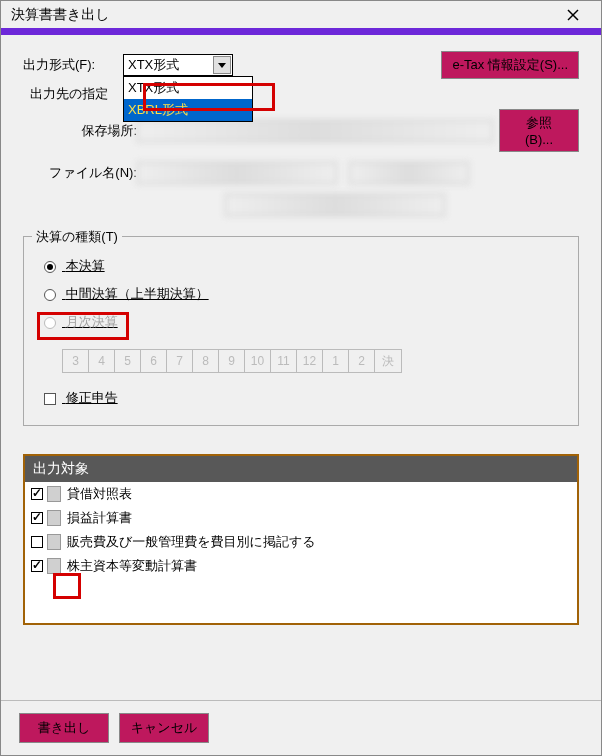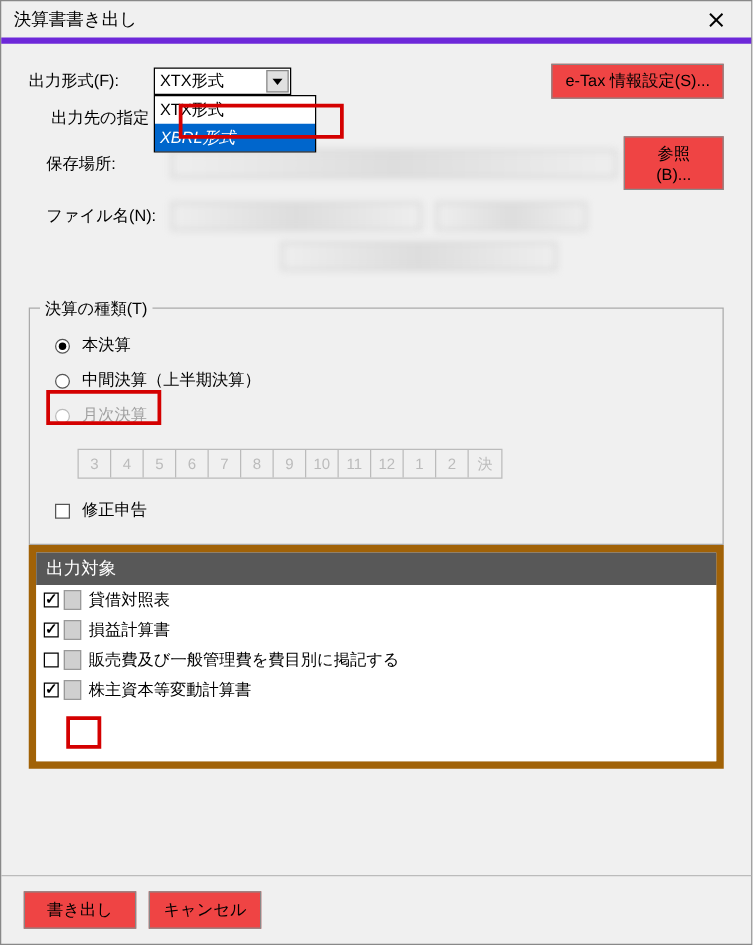--- a/index.html
+++ b/index.html
@@ -1,55 +1,55 @@
 <!DOCTYPE html>
 <html><head>
 <meta charset="utf-8">
 <style>
 * { box-sizing: border-box; margin: 0; padding: 0; }
 body { font-family: 'MS Gothic', 'Meiryo', sans-serif; font-size: 13px; background: #f0f0f0; }
 .dialog { width: 602px; height: 756px; background: #f0f0f0; border: 1px solid #888; position: relative; }
-.titlebar { height: 34px; display: flex; align-items: center; padding: 0 10px; border-bottom: 5px solid #6d28d9; justify-content: space-between; }
+.titlebar { height: 34px; display: flex; align-items: center; padding: 0 10px; border-bottom: 7px solid #6d28d9; justify-content: space-between; }
 .titlebar-text { flex: 1; font-size: 14px; }
 .close-btn { width: 36px; height: 28px; display: flex; align-items: center; justify-content: center; cursor: pointer; }
 .body { padding: 16px 22px; }
 
 .row { display: flex; align-items: center; margin-bottom: 6px; }
 .label-col { width: 100px; }
 .form-combo { position: relative; width: 119px; }
 .combo-box { width: 110px; height: 22px; border: 1px solid #000; background: #fff; display: flex; align-items: center; padding: 0 4px; position: relative; }
 .combo-arrow { width: 18px; height: 18px; background: #e1e1e1; border: 1px solid #888; display: flex; align-items: center; justify-content: center; position: absolute; right: 1px; top: 1px; }
 .combo-arrow::after { content: ""; border-left: 4px solid transparent; border-right: 4px solid transparent; border-top: 5px solid #000; }
 .dropdown-list { position: absolute; top: 22px; left: 0; width: 130px; border: 1px solid #000; background: #fff; z-index: 10; }
 .dropdown-item { padding: 2px 4px; }
-.dropdown-item.selected { background: #0066cc; color: #ffffff; font-style: italic; }
+.dropdown-item.selected { background: #0066cc; color: #fde047; }
 
-.btn { background: #ef4444; border: 1px solid #888; padding: 4px 12px; font-size: 13px; cursor: pointer; }
+.btn { background: #be185d; border: 1px solid #888; padding: 4px 12px; font-size: 13px; cursor: pointer; }
 .etax-btn { margin-left: auto; padding: 4px 10px; }
 
 .fieldset { border: 1px solid #aaa; padding: 14px 14px 18px 14px; margin-top: 22px; position: relative; }
 .fieldset-legend { position: absolute; top: -9px; left: 8px; background: #f0f0f0; padding: 0 4px; }
 .inner-row { display: flex; align-items: center; margin-bottom: 10px; }
-.inner-label { width: 100px; }
+.inner-label { width: 100px; text-align: right; }
 .path-box { flex: 1; height: 22px; background: #fff; border: 1px solid #bbb; margin-right: 6px; filter: blur(3px); background: linear-gradient(90deg,#eee,#ddd,#eee); }
 .browse { width: 80px; }
 
 .radio-row { margin: 6px 0 10px 6px; }
 .radio-row.disabled { color: #a0a0a0; }
 .radio { width: 12px; height: 12px; border: 1px solid #555; border-radius: 50%; display: inline-block; vertical-align: middle; margin-right: 6px; position: relative; background: #fff; }
 .radio.disabled-r { border-color: #bbb; }
 .radio.checked::after { content: ""; width: 6px; height: 6px; background: #000; border-radius: 50%; position: absolute; top: 2px; left: 2px; }
 .months { margin: 8px 0 0 24px; border: 1px solid #bbb; display: inline-flex; }
 .month-cell { width: 26px; height: 22px; border-right: 1px solid #bbb; display: flex; align-items: center; justify-content: center; color: #bbb; font-size: 12px; }
 .month-cell:last-child { border-right: none; }
 
 .checkbox { width: 12px; height: 12px; border: 1px solid #555; display: inline-block; vertical-align: middle; margin-right: 6px; background: #fff; position: relative; }
 .amend-row { margin: 16px 0 0 6px; }
 
-.list-group { border: 6px solid #a16207; }
+.list-group { border: 2px solid #a16207; margin-top: 28px; }
 .list-header { background: #585858; color: #fff; padding: 4px 8px; font-size: 14px; }
 .list-body { background: #fff; height: 141px; overflow: auto; position: relative; }
 .list-item { display: flex; align-items: center; padding: 3px 6px; }
 .list-item.indent { }
 .chk2 { width: 12px; height: 12px; border: 1px solid #000; margin-right: 4px; position: relative; background: #fff; }
 .chk2.checked::after { content: "✓"; position: absolute; top: -3px; left: 0; font-size: 12px; font-weight: bold; }
 .doc-icon { width: 14px; height: 16px; background: #d0d0d0; border: 1px solid #999; margin-right: 6px; }
 
 .footer { position: absolute; bottom: 0; left: 0; right: 0; border-top: 1px solid #bbb; padding: 12px 18px; display: flex; justify-content: flex-start; gap: 10px; }
 .footer .btn { width: 90px; padding: 5px 0; text-align: center; }
@@ -82,40 +82,40 @@
         </div>
         <div class="dropdown-list">
           <div class="dropdown-item">XTX形式</div>
           <div class="dropdown-item selected">XBRL形式</div>
         </div>
       </div>
       <button class="btn etax-btn"><span>e-Tax 情報設定(S)...</span></button>
     </div>
 
     <div class="row" style="margin-top:4px;">
-      <span style="margin-left:18px;">出力先の指定</span>
+      <span style="margin-left:7px;">出力先の指定</span>
     </div>
 
     <div class="inner-row" style="margin-left:14px;">
       <span class="inner-label">保存場所:</span>
       <div class="path-box"></div>
       <button class="btn browse"><span>参照(B)...</span></button>
     </div>
 
     <div class="inner-row" style="margin-left:14px;">
       <span class="inner-label">ファイル名(N):</span>
       <div class="path-box" style="max-width:200px;"></div>
       <div style="width:6px;"></div>
       <div class="path-box" style="max-width:120px;"></div>
     </div>
     <div class="inner-row" style="margin-left:14px; justify-content:center;">
       <div class="path-box" style="max-width:220px; margin-left:60px;"></div>
     </div>
 
-    <div class="fieldset" style="margin-top:30px;">
+    <div class="fieldset" style="margin-top:20px;text-decoration:underline;">
       <span class="fieldset-legend">決算の種類(T)</span>
 
       <div class="radio-row">
         <span class="radio checked"></span>
         <span>本決算</span>
       </div>
       <div class="radio-row">
         <span class="radio"></span>
         <span>中間決算（上半期決算）</span>
       </div>

